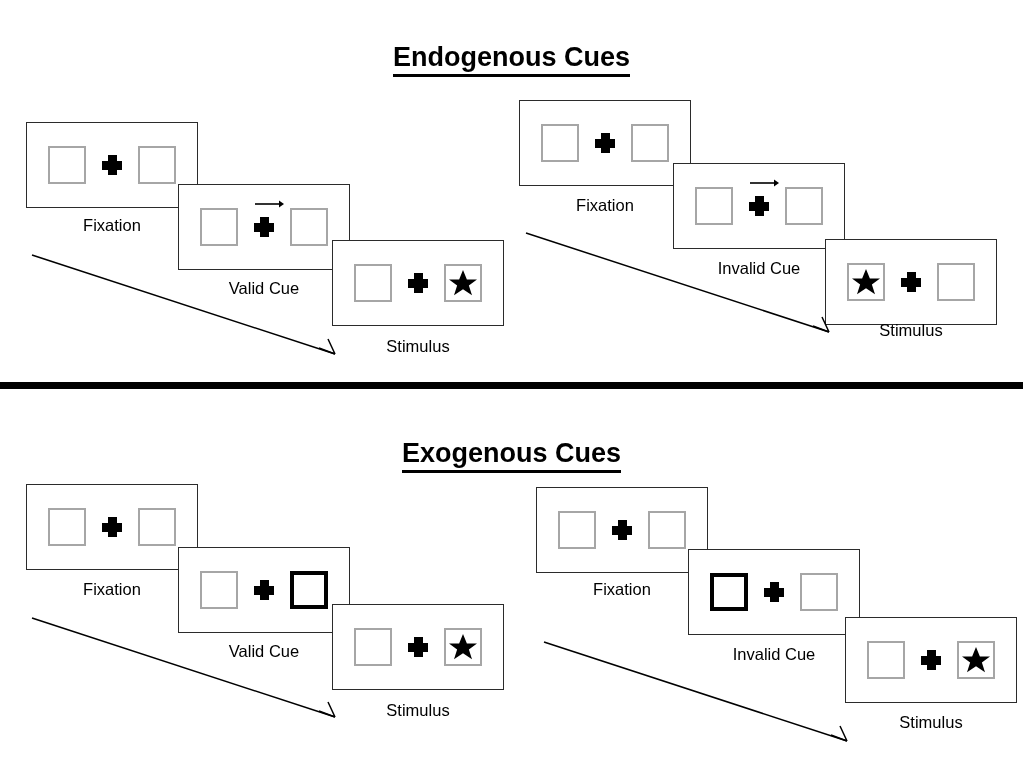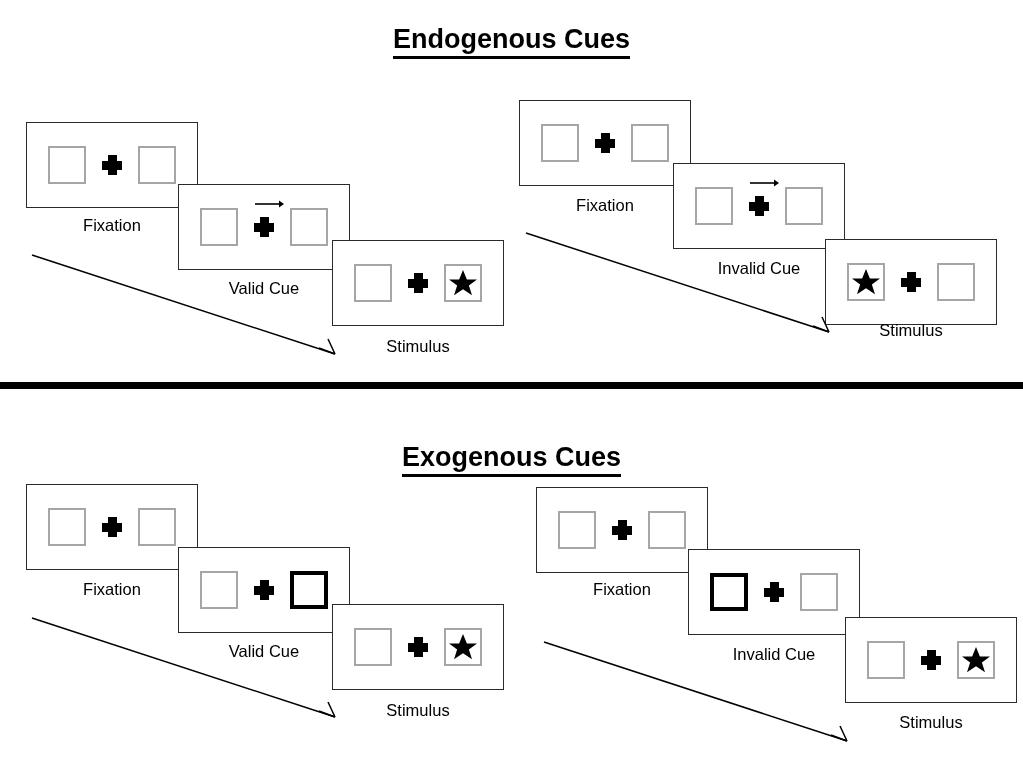--- a/index.html
+++ b/index.html
@@ -23,20 +23,21 @@
     text-align: center;
     font-size: 27px;
     font-weight: bold;
     color: #000000;
     letter-spacing: 0px;
   }
   .section-title span {
     border-bottom: 3px solid #000000;
     padding-bottom: 1px;
     display: inline-block;
+    margin-top: 18px;
   }
 
   
   .divider {
     position: absolute;
     left: 0;
     width: 1023px;
     height: 7px;
     background: #000000;
   }
@@ -222,21 +223,21 @@
 </div>
 <div class="caption" style="left:825px; top:321px; width:172px;">Stimulus</div>
 
 <svg class="flow-arrow" style="left:522px; top:228px; width:320px; height:115px;" viewBox="0 0 320 115">
   <line x1="4" y1="5" x2="307" y2="104" stroke="#000" stroke-width="1.5"></line>
   <path d="M307 104 L291 98 M307 104 L300 89" stroke="#000" stroke-width="1.5" fill="none"></path>
 </svg>
 
 <div class="divider" style="top:382px;"></div>
 
-<div class="section-title" style="top:442px;">
+<div class="section-title" style="top:420px;">
   <span>Exogenous Cues</span>
 </div>
 
 <div class="frame" style="left:26px; top:484px; width:172px; height:86px;">
   <div class="frame-inner">
     <div class="sq"></div>
     <div class="plus"></div>
     <div class="sq"></div>
   </div>
 </div>

